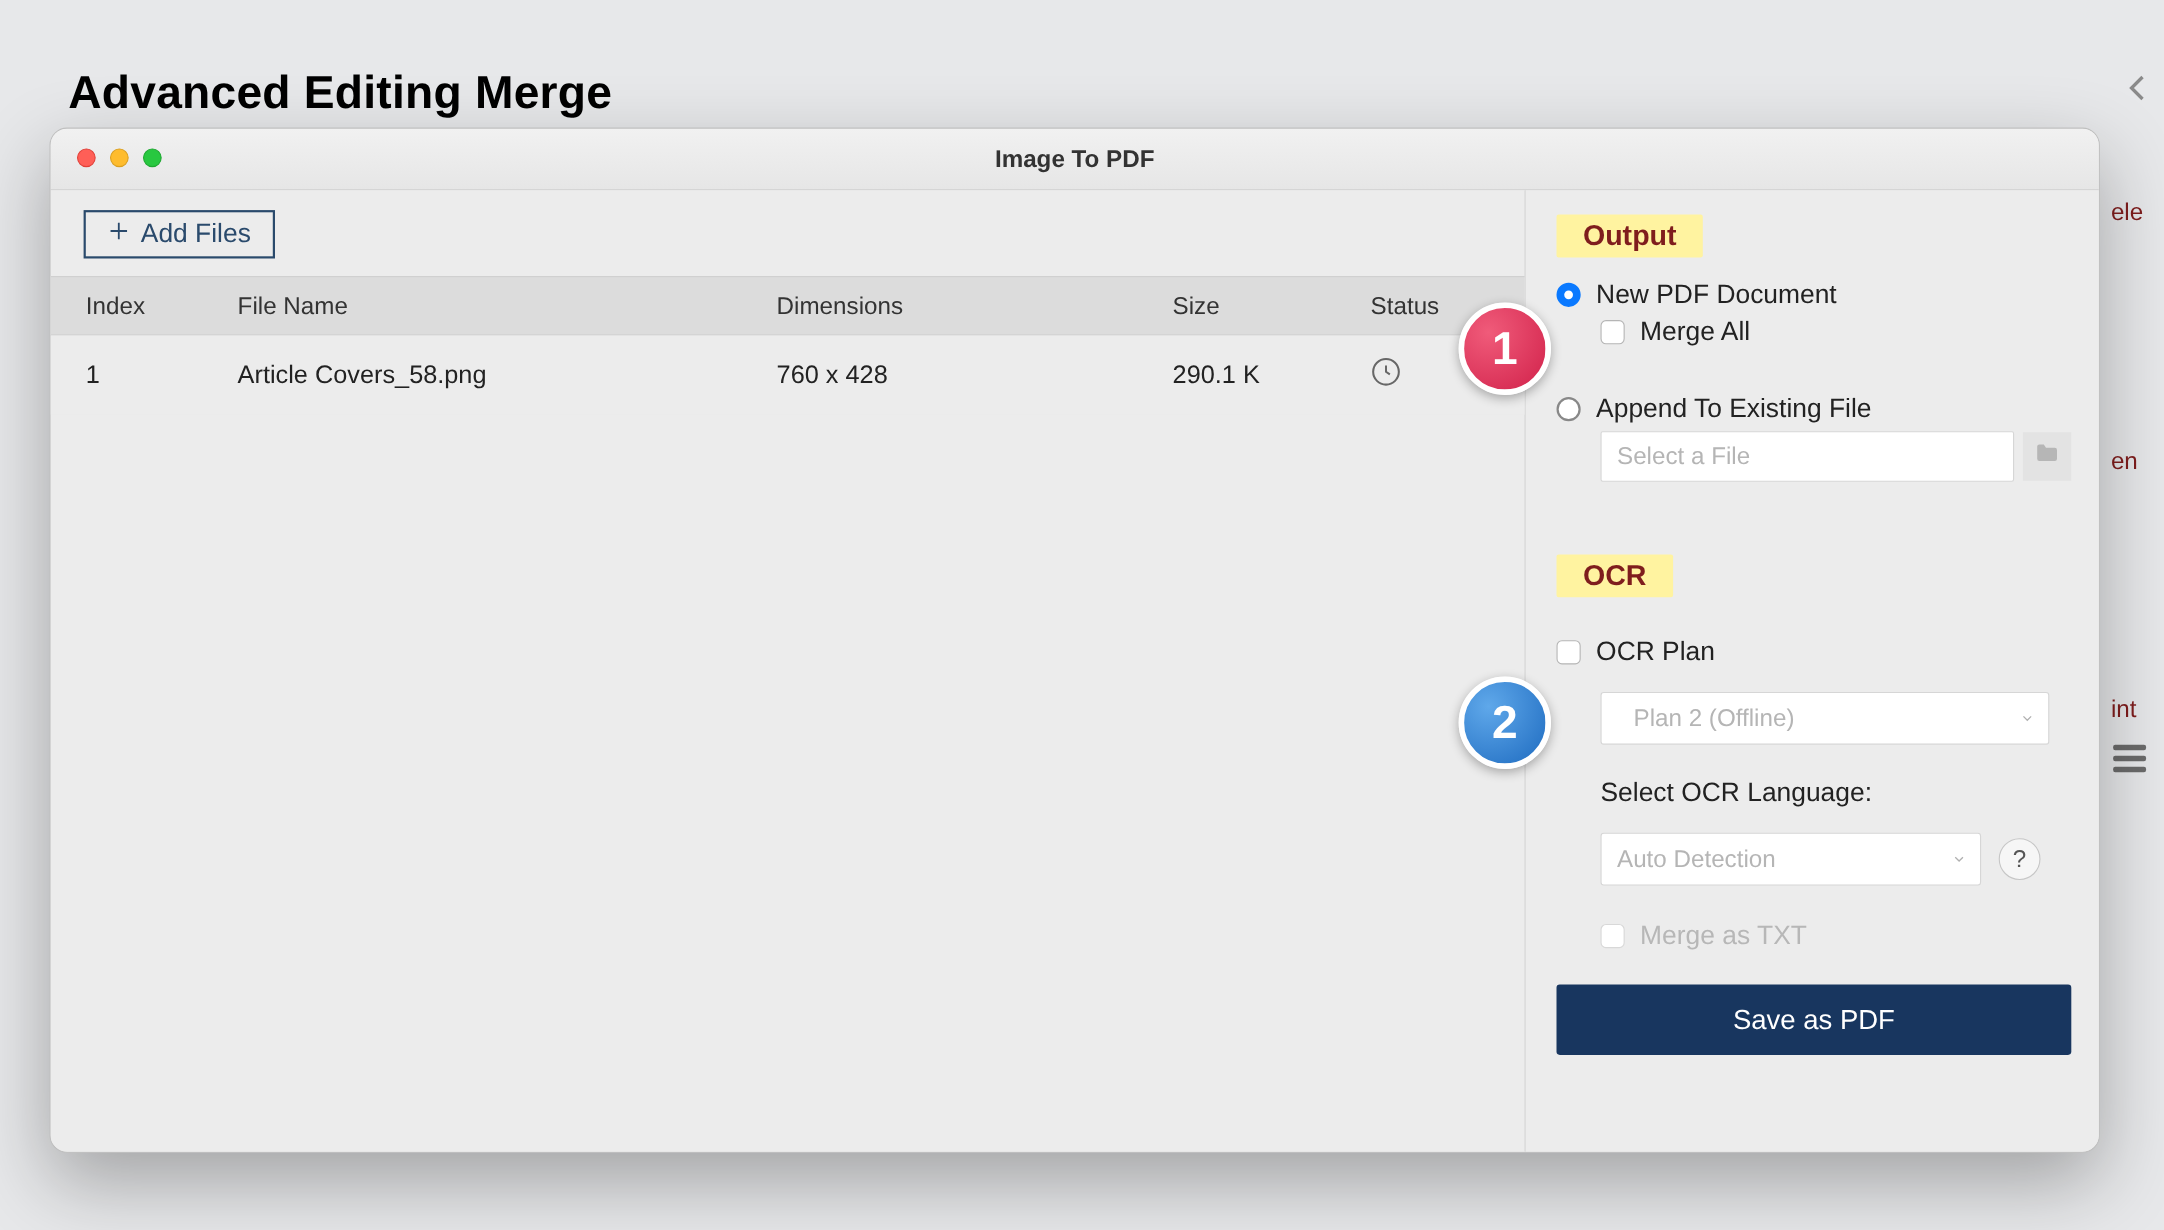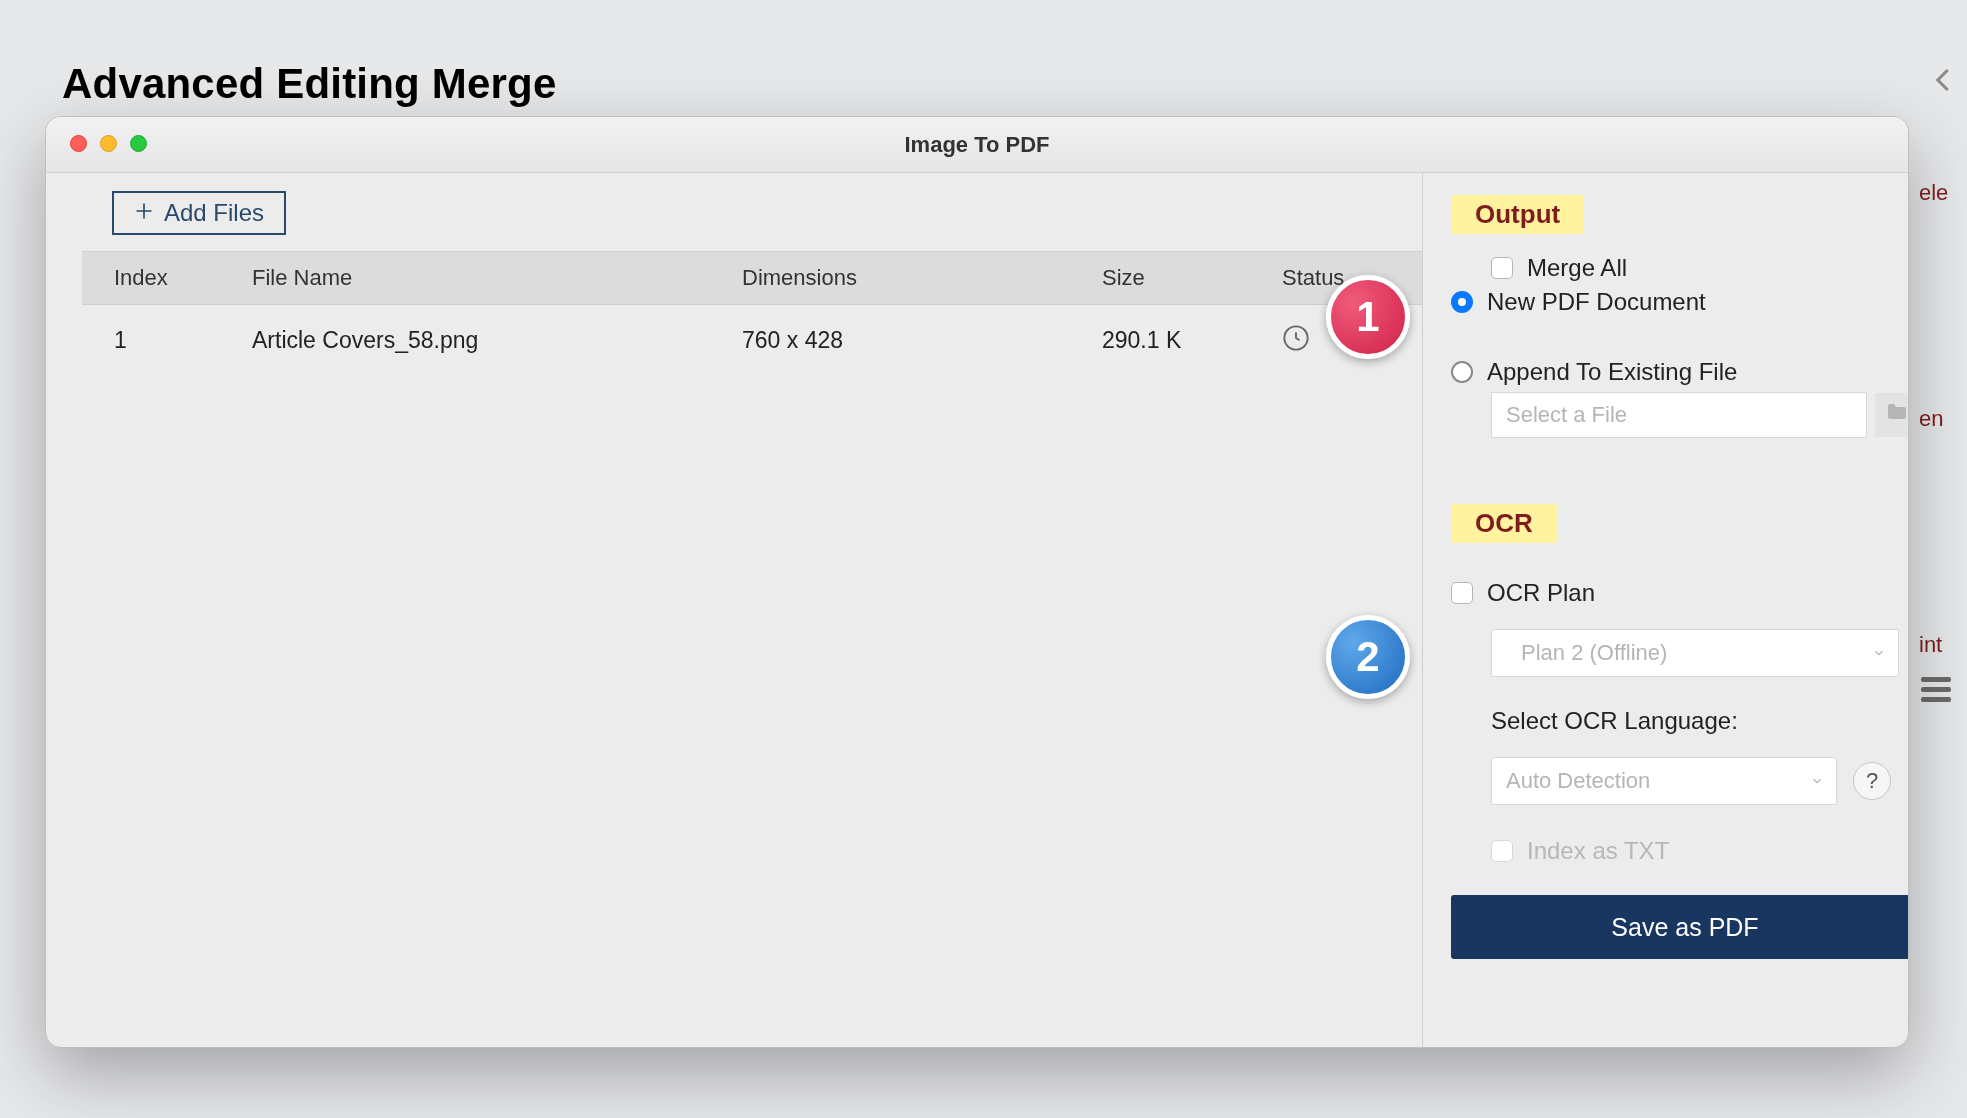--- a/index.html
+++ b/index.html
@@ -13,21 +13,21 @@
   .titlebar {
     height: 56px; background: linear-gradient(#f1f1f1,#e6e6e6);
     border-bottom: 1px solid #d0d0d0; position: relative; display:flex; align-items:center; justify-content:center;
   }
   .traffic { position:absolute; left:24px; top:18px; display:flex; gap:13px; }
   .traffic span { width:17px; height:17px; border-radius:50%; display:block; }
   .tl-close { background:#ff5f57; border:1px solid #e14038; }
   .tl-min   { background:#febc2e; border:1px solid #dba020; }
   .tl-max   { background:#28c840; border:1px solid #1ea831; }
   .titlebar-title { font-size:22px; font-weight:600; color:#333; }
-  .body { display:flex; height: calc(100% - 56px); margin-left: 36px; }
+  .body { display:flex; height: calc(100% - 56px); }
   .left { flex:1; background:#ececec; position:relative; border-right:1px solid #cfcfcf; }
   .right { width: 540px; background:#ececec; padding: 22px 34px 20px 28px; position:relative; }
   .toolbar { padding: 18px 0 16px 30px; }
   .add-files-btn {
     display:inline-flex; align-items:center; gap:10px; font-size:24px; color:#2a4a6c;
     padding: 6px 20px; border:2px solid #2a4a6c; background:#ececec; cursor:pointer; font-weight:500;
   }
   .add-files-btn svg { width:20px; height:20px; stroke:#2a4a6c; }
   .table { width:100%; }
   .thead, .trow { display:flex; align-items:center; }
@@ -159,28 +159,28 @@
               </svg>
           </div>
         </div>
       </div>
     </div>
 
     <div class="right">
 
       <div class="section-label">Output</div>
 
+      <div class="opt-row">
+        <span class="radio checked"></span>
+        <span>New PDF Document</span>
+      </div>
+
       <div class="opt-row indent">
         <span class="checkbox"></span>
         <span>Merge All</span>
-      </div>
-
-      <div class="opt-row">
-        <span class="radio checked"></span>
-        <span>New PDF Document</span>
       </div>
 
       <div class="spacer30"></div>
 
       <div class="opt-row">
         <span class="radio"></span>
         <span>Append To Existing File</span>
       </div>
 
       <div class="opt-row indent" style="gap:8px;">
@@ -224,21 +224,21 @@
               </svg></span>
         </div>
         <div class="help-circle">
           <span>?</span>
         </div>
       </div>
 
       <div class="spacer20"></div>
       <div class="opt-row indent muted">
         <span class="checkbox" style="border-color:#d8d8d8;"></span>
-        <span>Index as TXT</span>
+        <span>Merge as TXT</span>
       </div>
 
       <button class="primary-btn">Save as PDF</button>
     </div>
   </div>
 
   <div class="badge badge1">1</div>
   <div class="badge badge2">2</div>
 </div>
 

